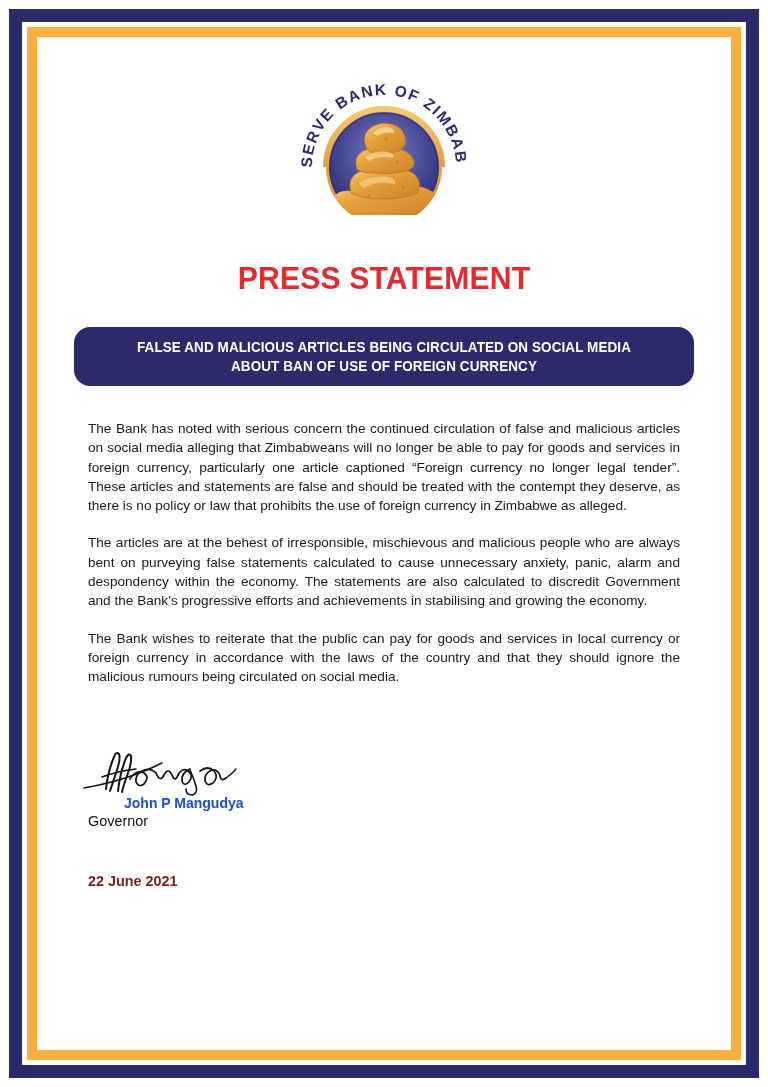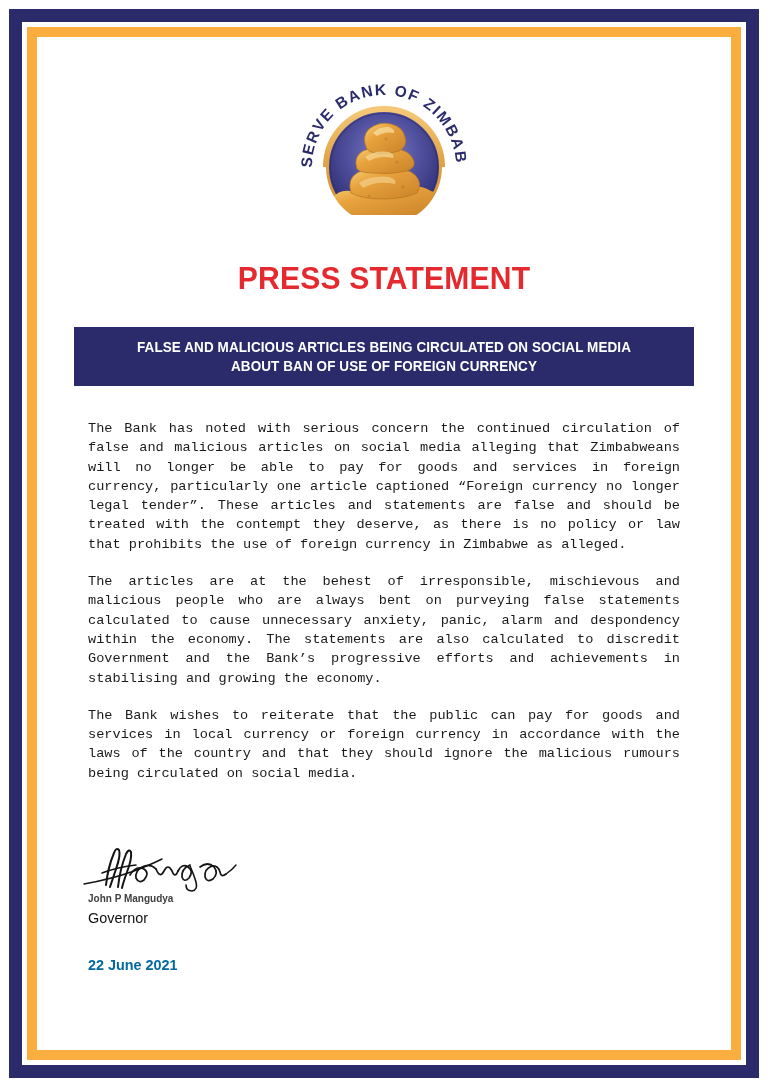--- a/index.html
+++ b/index.html
@@ -85,41 +85,42 @@
     width: 620px;
     min-height: 59px;
     background: #2B2B6B;
     color: #ffffff;
     display: flex;
     align-items: center;
     justify-content: center;
     text-align: center;
     box-sizing: border-box;
     padding: 8px 16px;
+    border-radius: 16px;
   }
   .banner-text {
     font-family: "Liberation Sans", sans-serif;
     font-weight: bold;
     font-size: 14.2px;
     line-height: 19px;
     letter-spacing: 0.1px;
     transform: scaleX(0.95);
   }
 
   
   .body-block {
     margin: 0 auto;
     width: 592px;
     padding-top: 33px;
   }
   .para {
     text-align: justify;
     text-justify: inter-word;
     color: #1a1a1a;
-    font-family: Liberation Mono, monospace;
+    font-family: Liberation Sans, sans-serif;
     font-size: 13.6px;
     line-height: 19.3px;
     margin: 0 0 18px 0;
   }
   .para:last-child { margin-bottom: 16px; }
 
   
   .sign-block {
     margin: 0 auto;
     width: 592px;
@@ -127,38 +128,39 @@
   }
   .signature-svg {
     display: block;
     width: 175px;
     height: 52px;
     margin-left: -6px;
   }
   .sign-name {
     font-family: "Liberation Sans", sans-serif;
     font-weight: bold;
-    font-size: 10px;
+    font-size: 14px;
     line-height: 18.5px;
-    color: #404040;
+    color: #1d4ed8;
     margin-top: -3px;
+    margin-left: 36px;
   }
   .sign-role {
     font-family: "Liberation Sans", sans-serif;
     font-weight: normal;
     font-size: 14.4px;
     line-height: 18.5px;
     color: #111111;
   }
   .sign-date {
     font-family: "Liberation Sans", sans-serif;
     font-weight: bold;
     font-size: 14.4px;
-    color: #0369a1;
-    margin-top: 30px;
+    color: #7f1d1d;
+    margin-top: 42px;
   }
 </style>
 </head>
 <body>
 
 <div class="page">
   <div class="border-navy">
     <div class="border-gap">
       <div class="border-gold">
         <div class="content">

